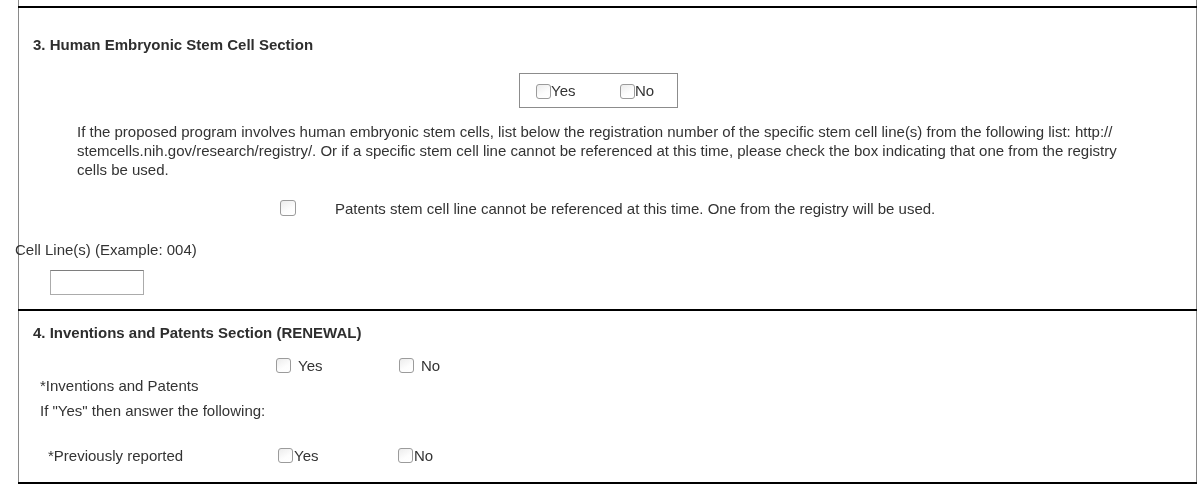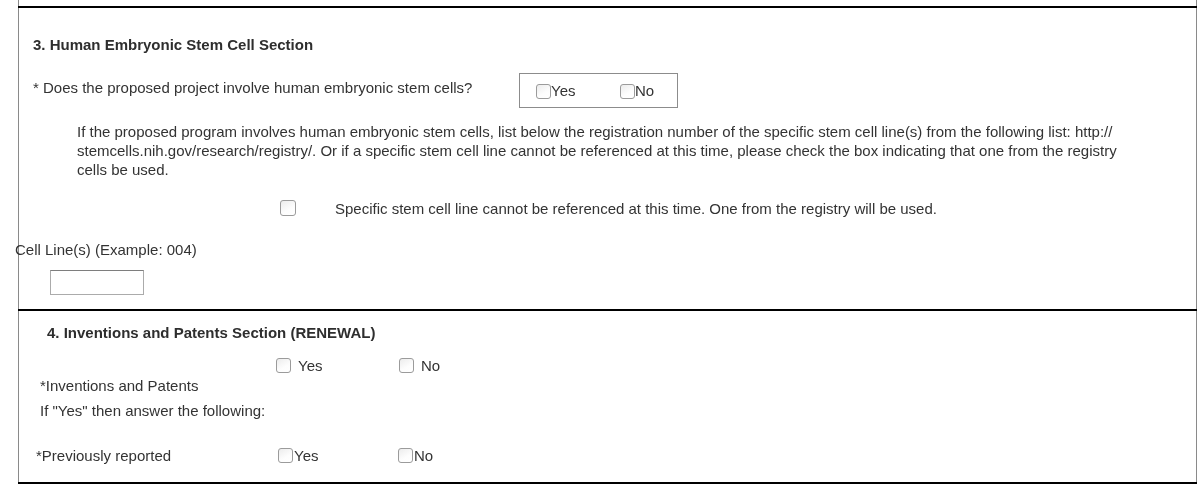--- a/index.html
+++ b/index.html
@@ -87,50 +87,49 @@
 <div class="page">
 
   <div class="vline left"></div>
   <div class="vline right"></div>
   <div class="hline top"></div>
   <div class="hline divider"></div>
   <div class="hline bottom"></div>
 
   <div class="txt heading" style="left:33px; top:36px;">3. Human Embryonic Stem Cell Section</div>
 
-  <div class="txt" style="left:33px; top:79px;">* Does the proposed project involve human embryonic stem cells?</div>
 
   <div class="groupbox">
     <span class="cb" style="left:16px; top:10px;"></span>
     <span class="txt" style="left:31px; top:8px;">Yes</span>
     <span class="cb" style="left:100px; top:10px;"></span>
     <span class="txt" style="left:115px; top:8px;">No</span>
   </div>
 
   <div class="para">
     <div>If the proposed program involves human embryonic stem cells, list below the registration number of the specific stem cell line(s) from the following list: http://</div>
     <div>stemcells.nih.gov/research/registry/. Or if a specific stem cell line cannot be referenced at this time, please check the box indicating that one from the registry</div>
     <div>cells be used.</div>
   </div>
 
   <span class="cb" style="left:280px; top:200px; width:14px; height:14px;"></span>
-  <div class="txt" style="left:335px; top:200px;">Specific stem cell line cannot be referenced at this time. One from the registry will be used.</div>
+  <div class="txt" style="left:335px; top:200px;">Patents stem cell line cannot be referenced at this time. One from the registry will be used.</div>
 
   <div class="txt" style="left:15px; top:241px;">Cell Line(s) (Example: 004)</div>
   <input class="cell-line-input" type="text" value="" style="">
 
-  <div class="txt heading" style="left:47px; top:324px;">4. Inventions and Patents Section (RENEWAL)</div>
+  <div class="txt heading" style="left:33px; top:324px;">4. Inventions and Patents Section (RENEWAL)</div>
 
   <div class="txt" style="left:40px; top:377px;">*Inventions and Patents</div>
   <span class="cb" style="left:276px; top:358px;"></span>
   <span class="txt" style="left:298px; top:357px;">Yes</span>
   <span class="cb" style="left:399px; top:358px;"></span>
   <span class="txt" style="left:421px; top:357px;">No</span>
 
   <div class="txt" style="left:40px; top:402px;">If "Yes" then answer the following:</div>
 
-  <div class="txt" style="left:36px; top:447px;">*Previously reported</div>
+  <div class="txt" style="left:48px; top:447px;">*Previously reported</div>
   <span class="cb" style="left:278px; top:448px;"></span>
   <span class="txt" style="left:294px; top:447px;">Yes</span>
   <span class="cb" style="left:398px; top:448px;"></span>
   <span class="txt" style="left:414px; top:447px;">No</span>
 
 </div>
 
 </body></html>

